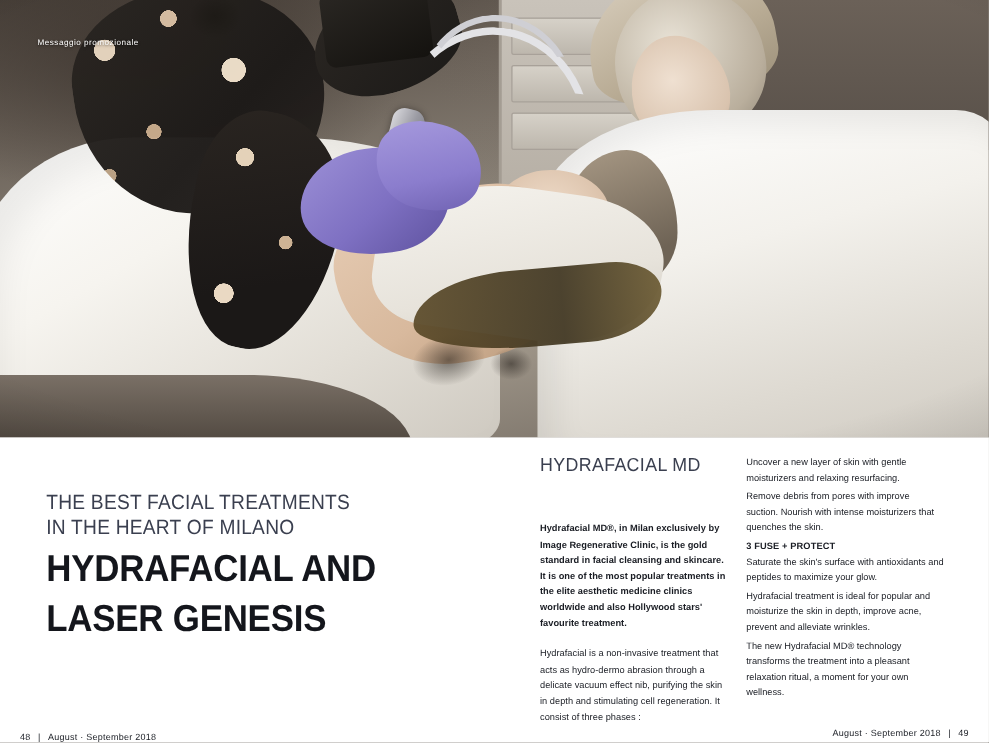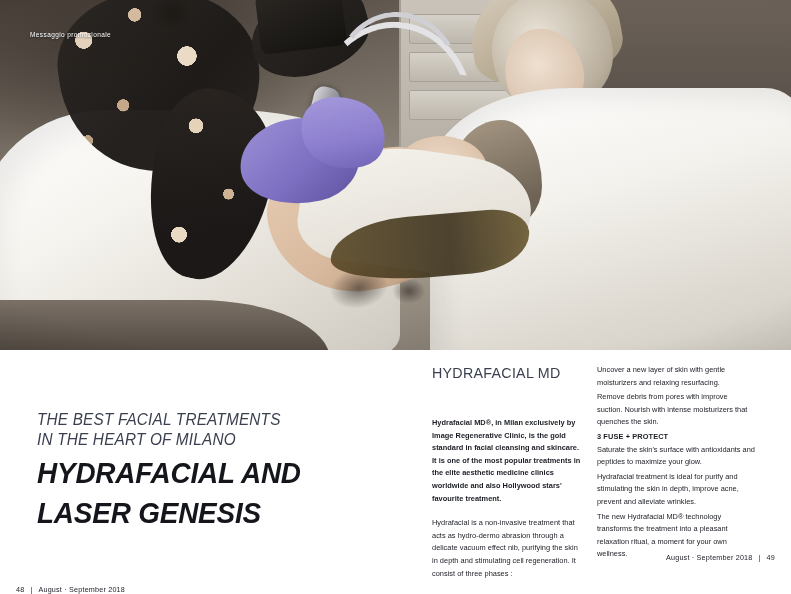--- a/index.html
+++ b/index.html
@@ -291,23 +291,22 @@
   .content {
     position: absolute;
     left: 0; top: 350px;
     width: 791px; height: 244px;
     background: #ffffff;
   }
 
   .headline-block {
     position: absolute;
     left: 37px;
-    top: 59px;
+    top: 42px;
     width: 340px;
-    font-style: italic;
   }
   .kicker {
     color: #3a3f4f;
     font-family: "Liberation Sans Narrow", "Liberation Sans", sans-serif;
     font-size: 16.5px;
     line-height: 20px;
     letter-spacing: 0.2px;
     font-weight: 400;
     transform: scaleX(0.93);
     transform-origin: left center;
@@ -373,21 +372,21 @@
     position: absolute;
     left: 16px;
     bottom: 0;
     color: #1a1d24;
     font-size: 7.2px;
     letter-spacing: 0.2px;
   }
   .footer-right {
     position: absolute;
     right: 16px;
-    bottom: 32px;
+    bottom: 3px;
     color: #1a1d24;
     font-size: 7.2px;
     letter-spacing: 0.2px;
     margin-top: 12px;
   }
   .folio { margin: 0 6px; }
 </style>
 </head>
 <body>
 
@@ -447,21 +446,21 @@
     </div>
 
     <div class="col-right">
       <div class="step-body">Uncover a new layer of skin with gentle moisturizers and relaxing resurfacing.</div>
 
       <div class="step-body">Remove debris from pores with improve suction. Nourish with intense moisturizers that quenches the skin.</div>
 
       <div class="step-title">3 FUSE + PROTECT</div>
       <div class="step-body">Saturate the skin's surface with antioxidants and peptides to maximize your glow.</div>
 
-      <div class="step-body">Hydrafacial treatment is ideal for purify and stimulating the skin in depth, improve acne, prevent and alleviate wrinkles.</div>
+      <div class="step-body">Hydrafacial treatment is ideal for popular and moisturize the skin in depth, improve acne, prevent and alleviate wrinkles.</div>
       <div class="step-body">The new Hydrafacial MD® technology transforms the treatment into a pleasant relaxation ritual, a moment for your own wellness.</div>
     </div>
 
     <div class="footer-left">
       <span>48</span><span class="folio">|</span><span>August · September 2018</span>
     </div>
 
     <div class="footer-right">
       <span>August · September 2018</span><span class="folio">|</span><span>49</span>
     </div>

